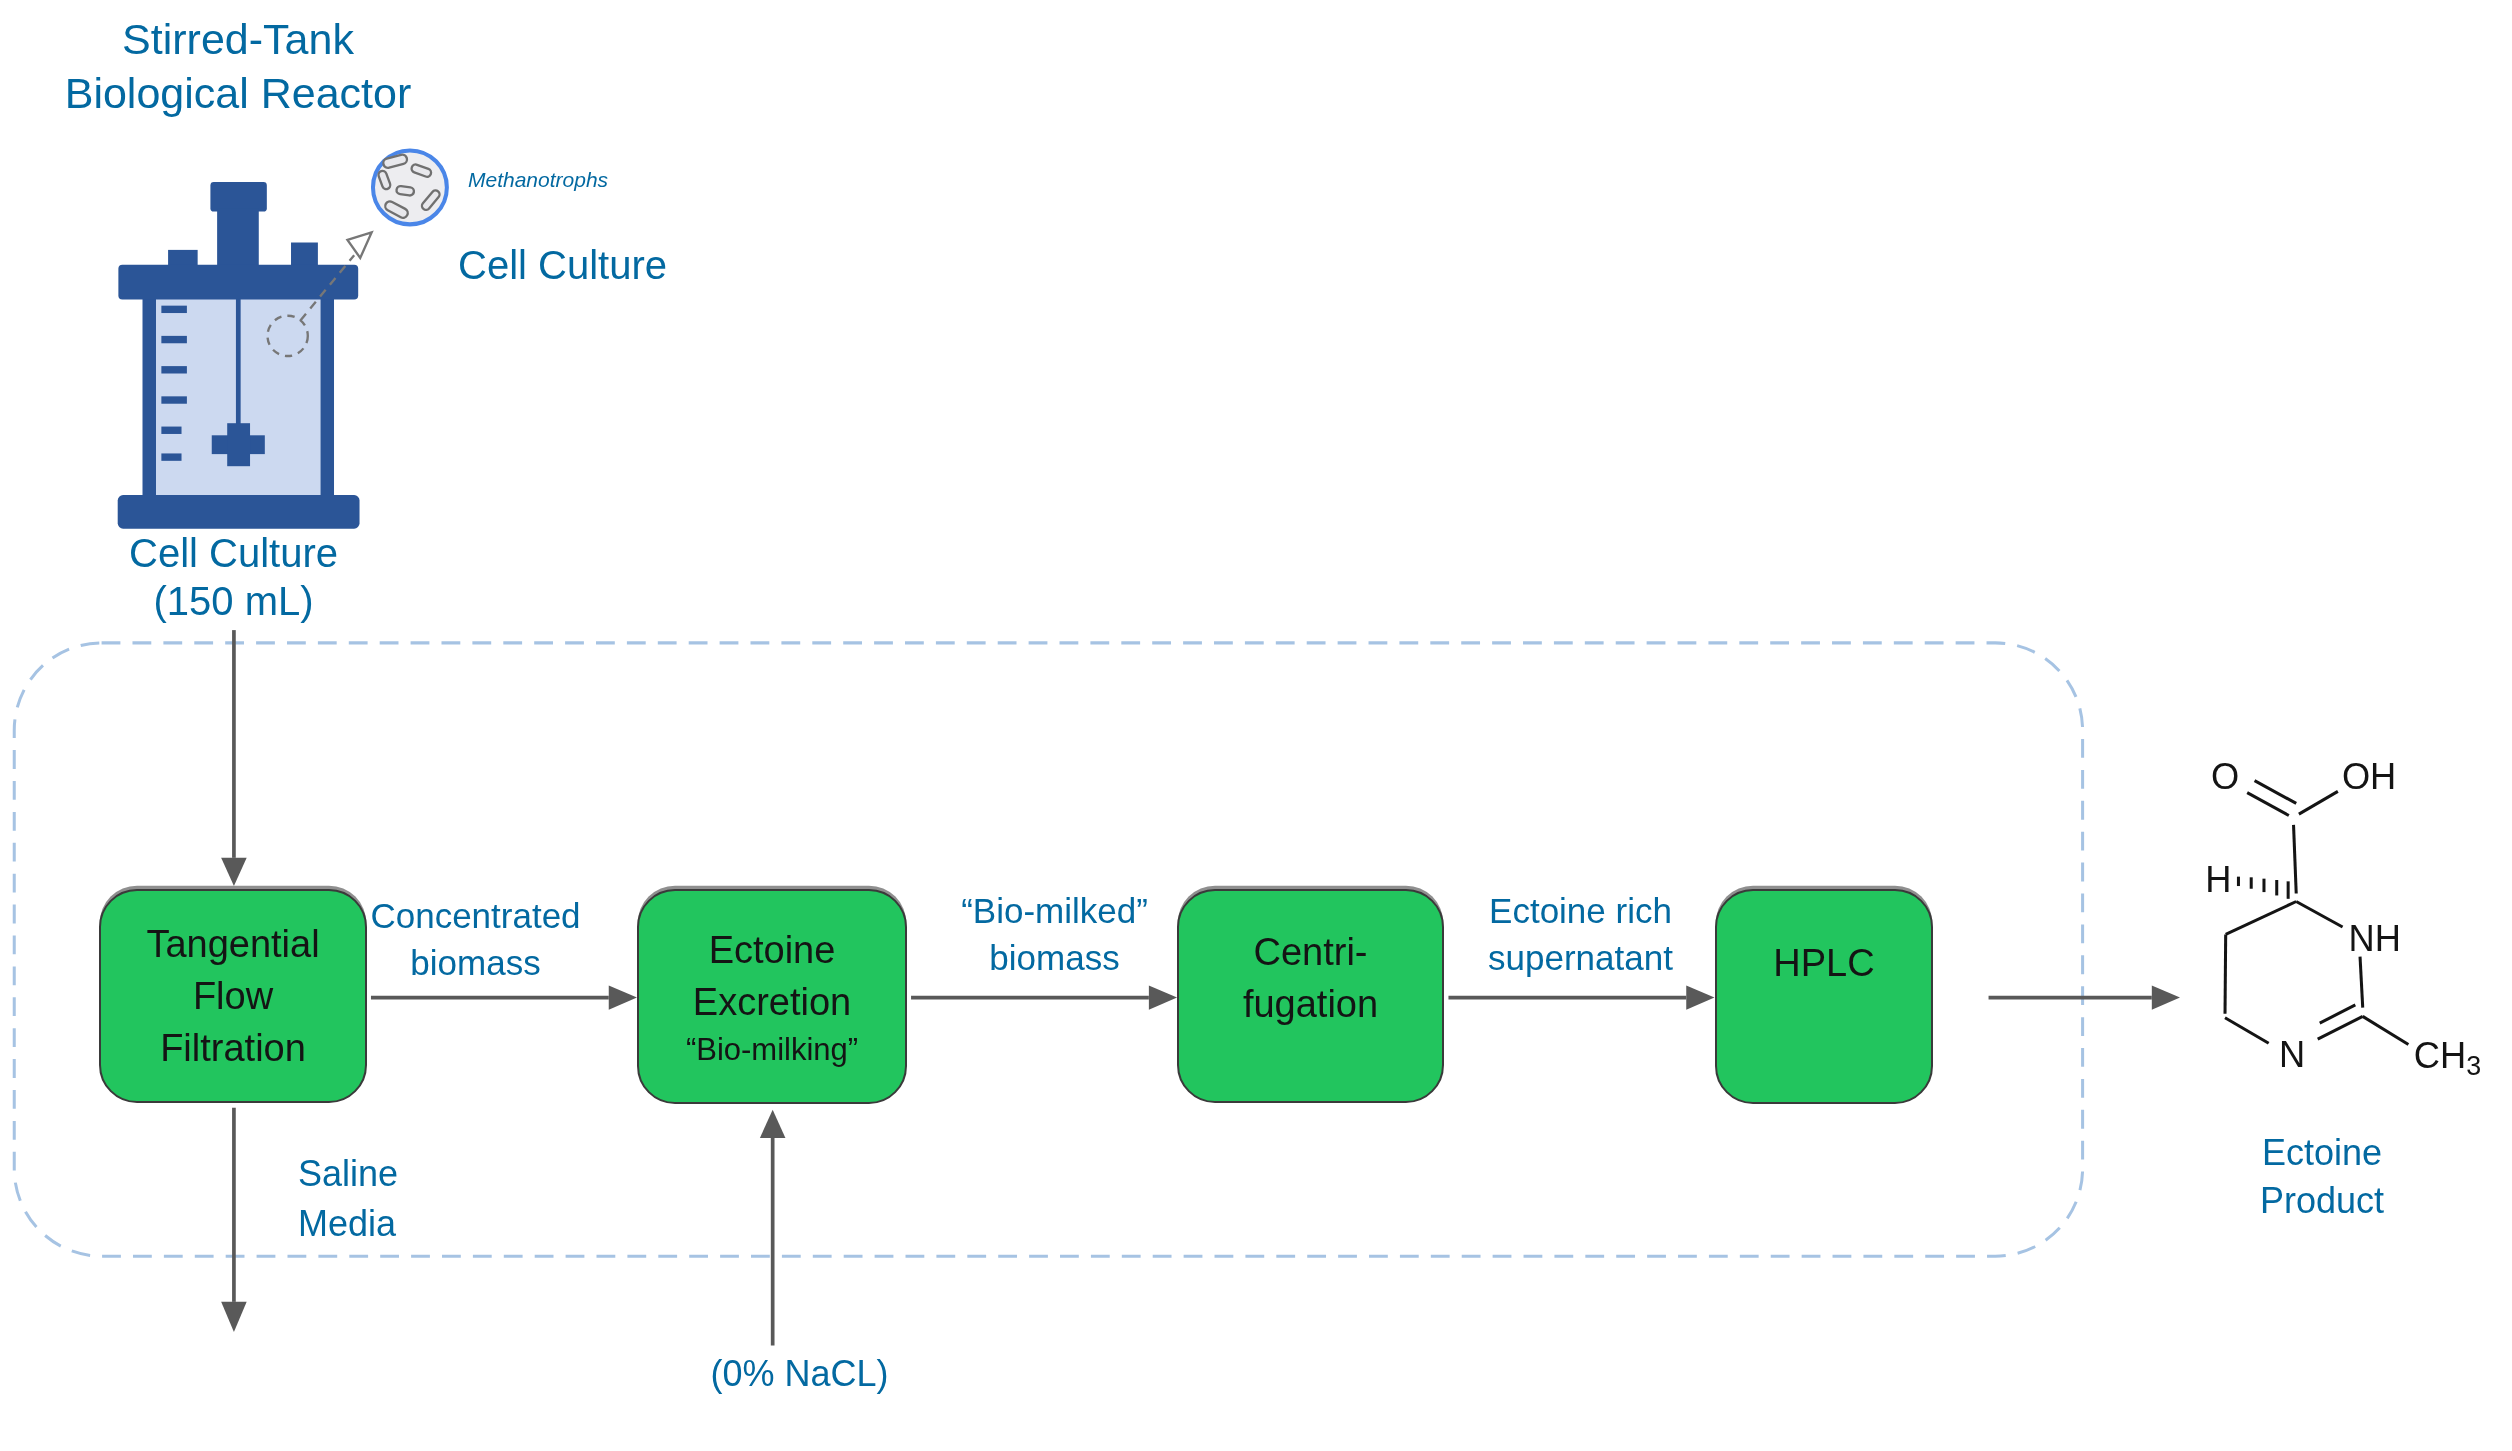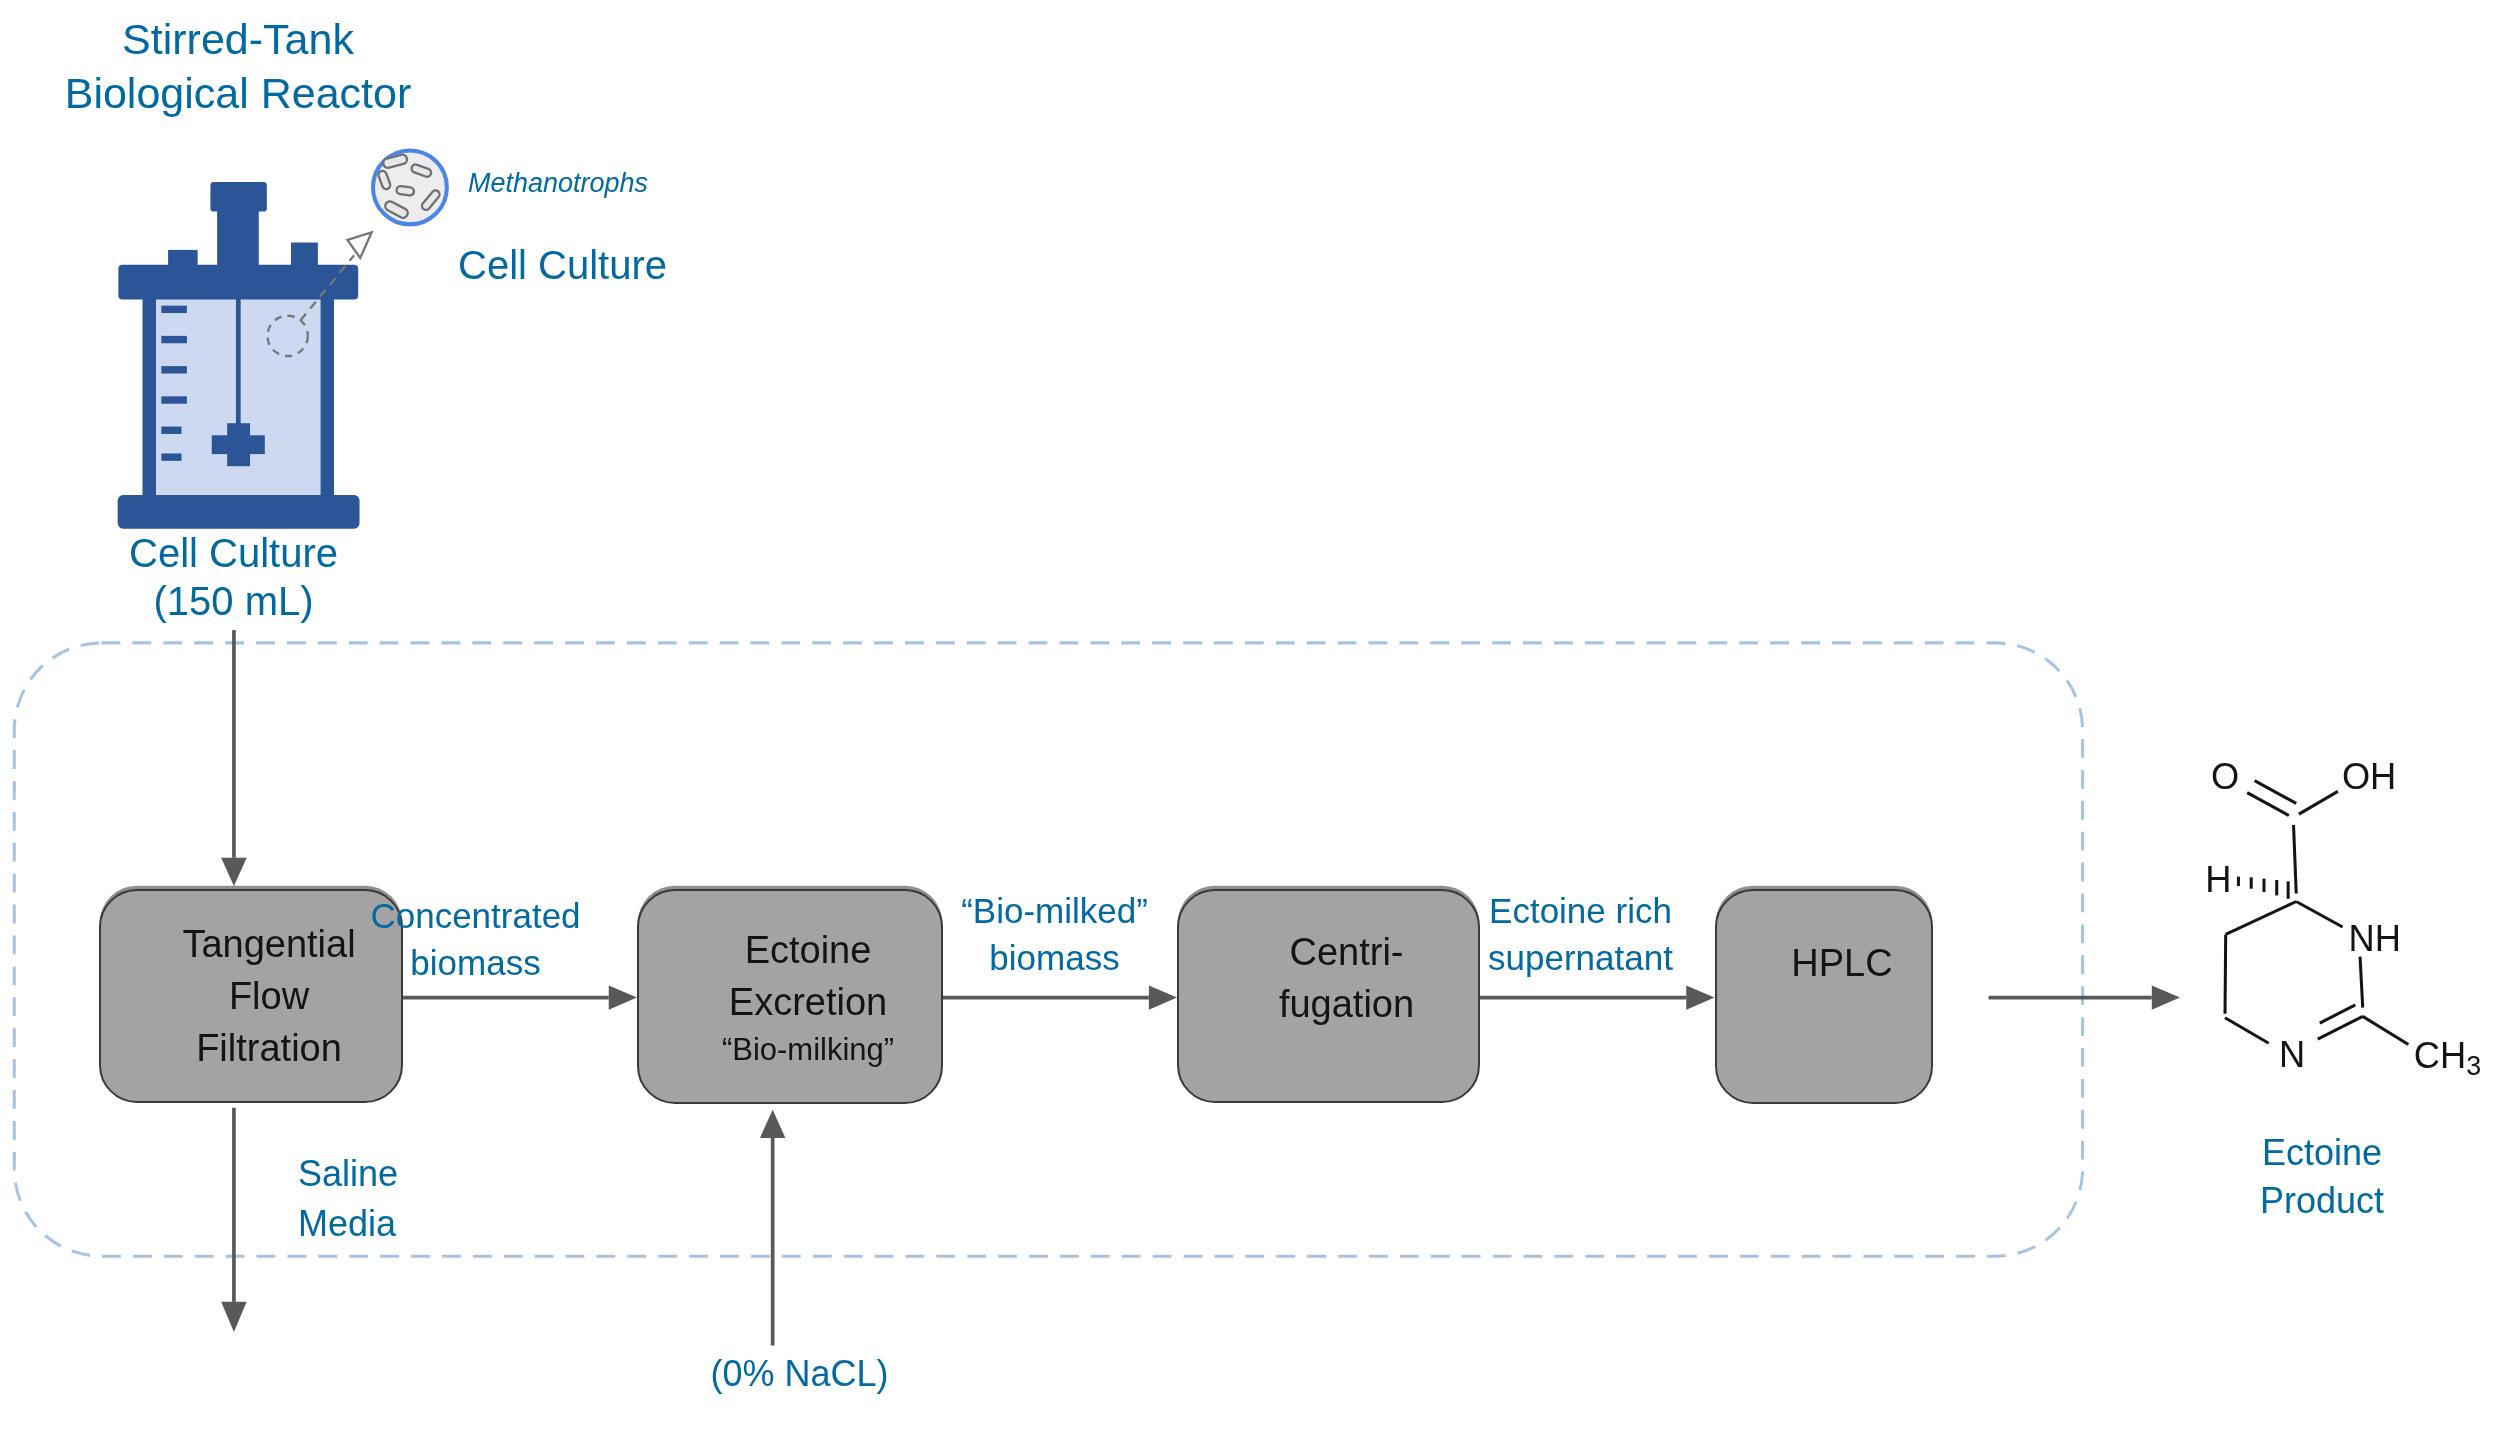--- a/index.html
+++ b/index.html
@@ -1,24 +1,24 @@
 <!DOCTYPE html>
 <html style="font-size:10.8px"><head>
 <meta charset="utf-8">
 <style>
   html,body{margin:0;padding:0;background:#ffffff;}
   #canvas{position:relative;width:2512px;height:1451px;background:#ffffff;overflow:hidden;
           font-family:"Liberation Sans",sans-serif;color:#1a1a1a;}
   svg{position:absolute;left:0;top:0;}
   .lbl{position:absolute;white-space:nowrap;color:#0369a1;}
   .center{text-align:center;}
-  .pbox{position:absolute;background:#a3a3a3;border:2.7px solid #3a3a3a;border-radius:38px;
+  .pbox{position:absolute;background:#22c55e;border:2.7px solid #3a3a3a;border-radius:38px;
         box-shadow:0 -4px 0 -0.7px #8f8f8f;
         display:flex;flex-direction:column;justify-content:center;
-        font-size:38px;line-height:52px;color:#141414;padding-left:36px;}
+        font-size:38px;line-height:52px;color:#141414;}
   .pbox .sub{font-size:31px;line-height:39px;margin-top:2px;}
   .title{font-size:43px;line-height:54px;text-align:center;}
   .big{font-size:40px;line-height:48px;}
   .flowlbl{font-size:35px;line-height:47px;text-align:center;}
   .medlbl{font-size:36px;line-height:50px;}
   .italic{font-style:italic;}
 </style>
 </head>
 <body>
 
@@ -164,21 +164,21 @@
         <text x="3593" y="1590" text-anchor="start"><tspan>CH</tspan><tspan font-size="40" dy="10">3</tspan></text>
       </g>
     </g>
   </svg>
 
   <div class="lbl title" style="left:50px;top:12px;width:376px;">
     <div>Stirred-Tank</div>
     <div>Biological Reactor</div>
   </div>
 
-  <div class="lbl italic" style="left:468px;top:168px;font-size:27px;text-align:right;">Methanotrophs</div>
+  <div class="lbl italic" style="left:468px;top:168px;font-size:21px;text-align:right;">Methanotrophs</div>
 
   <div class="lbl big" style="left:458px;top:241px;">Cell Culture</div>
 
   <div class="lbl big center" style="left:99px;top:529px;width:269px;">
     <div>Cell Culture</div>
     <div>(150 mL)</div>
   </div>
 
   <div class="pbox center" style="left:99px;top:889px;width:264px;height:210px;">
     <div>Tangential</div>

